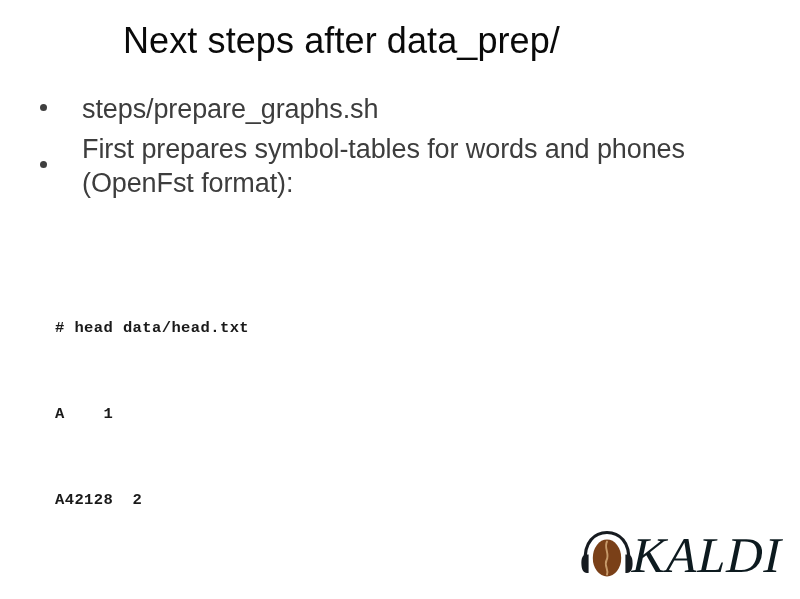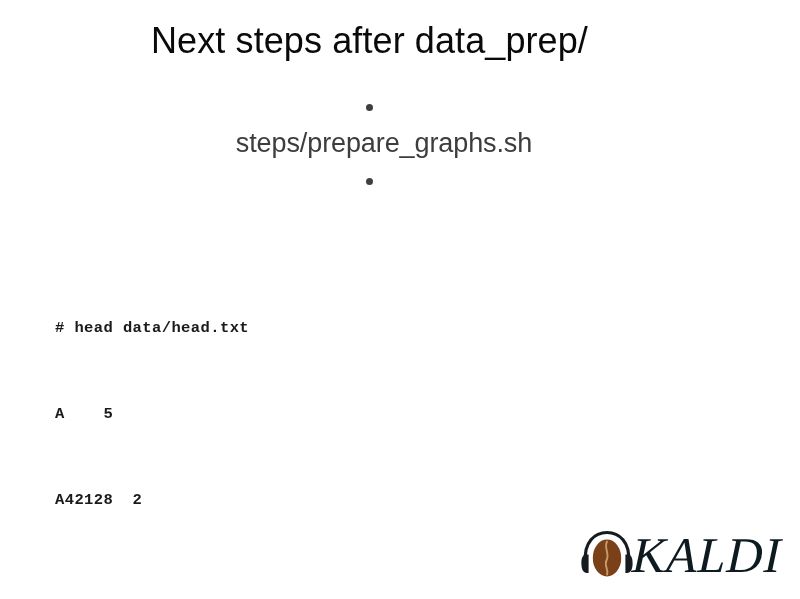--- a/index.html
+++ b/index.html
@@ -27,35 +27,33 @@
     top: 18px;
     width: 683px;
     text-align: center;
     font-family: "Liberation Sans", sans-serif;
     font-size: 36px;
     line-height: 46px;
     font-weight: 400;
     color: #0a0a0a;
     letter-spacing: 0.1px;
     white-space: nowrap;
-    margin-left: 28px;
   }
 
   
   #bullet-list {
     position: absolute;
     left: 34px;
     top: 92px;
     width: 700px;
   }
   .bullet-row {
     display: flex;
     align-items: center;
     margin-bottom: 6px;
-    flex-direction: column;
   }
   .bullet-marker {
     flex: 0 0 auto;
     width: 48px;
     font-size: 26px;
     line-height: 34px;
     color: #3f3f3f;
     text-align: left;
     padding-left: 6px;
     box-sizing: border-box;
@@ -137,27 +135,28 @@
 
   <div id="bullet-list">
 
     <div class="bullet-row">
       <div class="bullet-marker"><span class="dot"></span></div>
       <div class="bullet-text">steps/prepare_graphs.sh</div>
     </div>
 
     <div class="bullet-row">
       <div class="bullet-marker"><span class="dot"></span></div>
+      <div class="bullet-text wrap">First prepares symbol-tables for words and phones (OpenFst format):</div>
     </div>
 
   </div>
 
   <div id="code-block">
     <div class="code-line"># head data/head.txt</div>
-    <div class="code-line">A    5</div>
+    <div class="code-line">A    1</div>
     <div class="code-line">A42128  2</div>
     
     
     
     
     
     
     
   </div>
 

